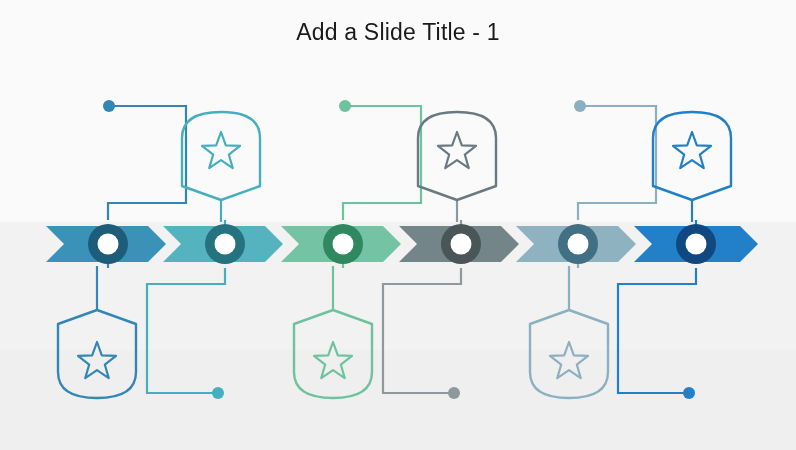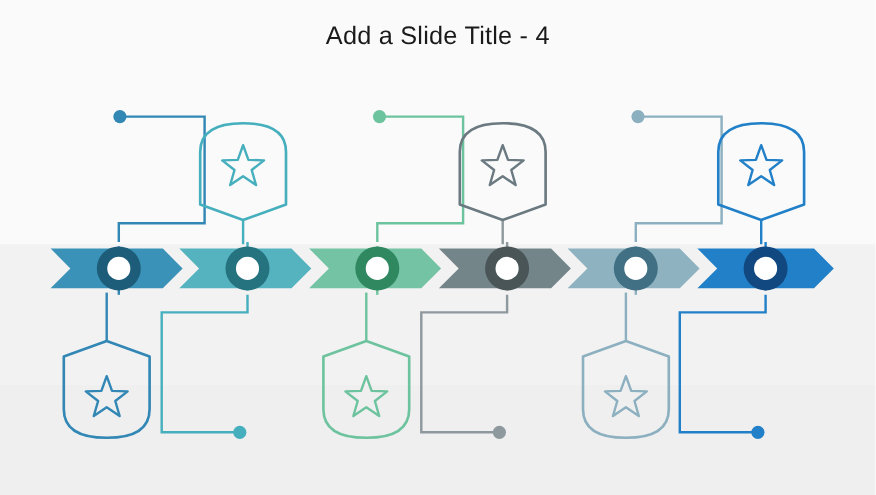--- a/index.html
+++ b/index.html
@@ -36,21 +36,21 @@
 </style>
 </head>
 <body>
 
 <div id="slide">
 
   <div class="band band-a"></div>
   <div class="band band-b"></div>
   <div class="band band-c"></div>
 
-  <div id="title">Add a Slide Title - 4</div>
+  <div id="title">Add a Slide Title - 1</div>
 
   <svg id="canvas" viewBox="0 0 796 450" xmlns="http://www.w3.org/2000/svg">
     <g id="connectors-layer">
         <path d="M 97 266 L 97 310" stroke="#3287b5" stroke-width="2.2" fill="none" stroke-linecap="butt"></path>
         <path d="M 108 268 L 108 224" stroke="#3287b5" stroke-width="2.2" fill="none"></path>
         <path d="M 108 220 L 108 203 L 186 203 L 186 106 L 109 106" stroke="#3287b5" stroke-width="2.2" fill="none" stroke-linejoin="miter" stroke-linecap="butt"></path>
         <circle cx="109" cy="106" r="6" fill="#3287b5"></circle>
         <path d="M 221 222 L 221 200" stroke="#46afbd" stroke-width="2.2" fill="none" stroke-linecap="butt"></path>
         <path d="M 225 220 L 225 264" stroke="#46afbd" stroke-width="2.2" fill="none"></path>
         <path d="M 225 268 L 225 284 L 147 284 L 147 393 L 218 393" stroke="#46afbd" stroke-width="2.2" fill="none" stroke-linejoin="miter" stroke-linecap="butt"></path>

